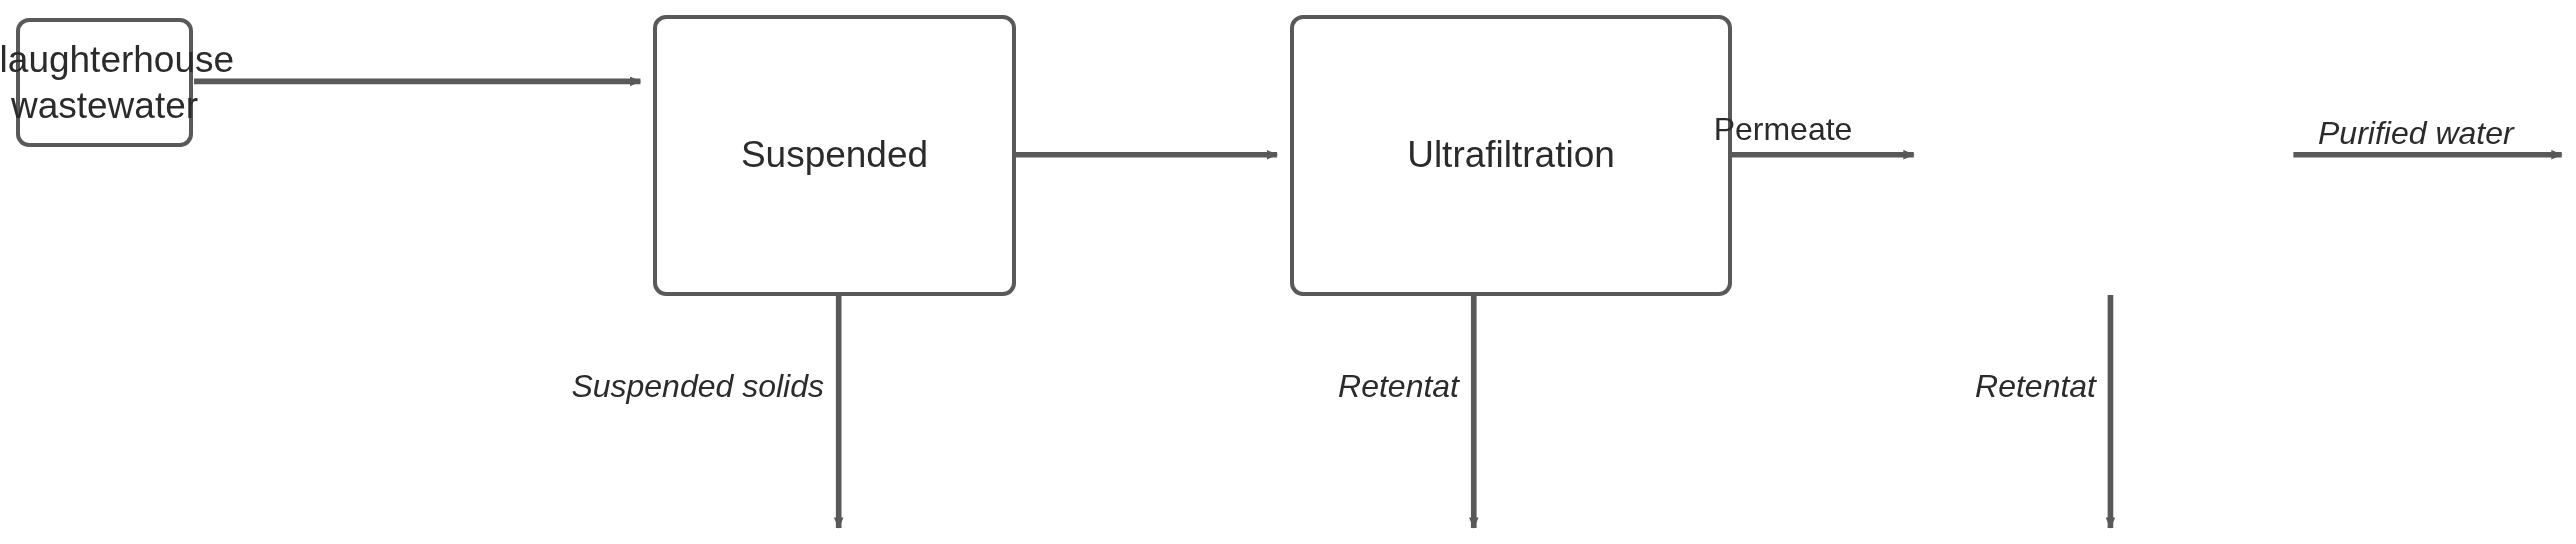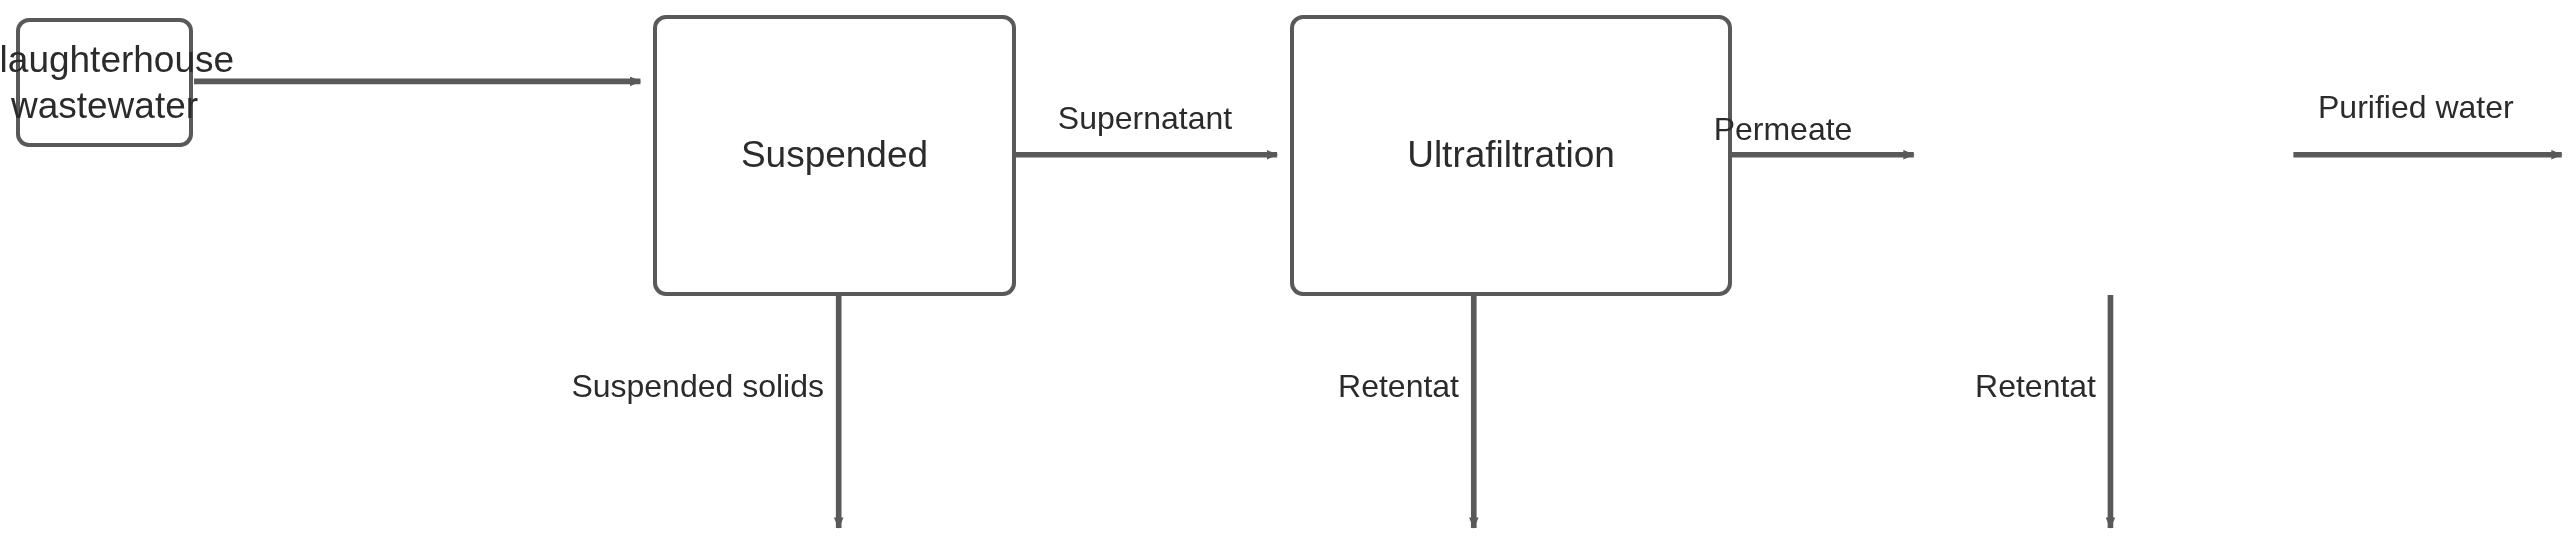--- a/index.html
+++ b/index.html
@@ -50,20 +50,21 @@
     font-size: 32px;
     line-height: 1.1;
     color: #2b2b2b;
     white-space: nowrap;
   }
   .edge-label.anchor-center {
     transform: translate(-50%, -50%);
   }
   .edge-label.anchor-right {
     transform: translate(-100%, -50%);
+    font-style: italic;
   }
   .edge-label.anchor-left {
     transform: translate(0, -50%);
   }
 </style>
 </head>
 <body>
 
 <div id="diagram-root">
 
@@ -99,25 +100,24 @@
 
   <div class="node-box" style="left:653px; top:14.5px; width:363px; height:281px;">
     <div class="node-label">Suspended</div>
   </div>
 
   <div class="node-box" style="left:1290px; top:14.5px; width:442px; height:281px;">
     <div class="node-label">Ultrafiltration</div>
   </div>
 
 
-  <div class="edge-label anchor-center" style="left:1145px; top:119px;">Supernatant</div>
 
   <div class="edge-label anchor-center" style="left:1783px; top:130px;">Permeate</div>
 
-  <div class="edge-label anchor-left" style="left:2318px; top:108px;">Purified water</div>
+  <div class="edge-label anchor-left" style="left:2318px; top:134px;font-style:italic;">Purified water</div>
 
   <div class="edge-label anchor-right" style="left:824px; top:387px;">Suspended solids</div>
 
   <div class="edge-label anchor-right" style="left:1459px; top:387px;">Retentat</div>
 
   <div class="edge-label anchor-right" style="left:2096px; top:387px;">Retentat</div>
 
 </div>
 
 

